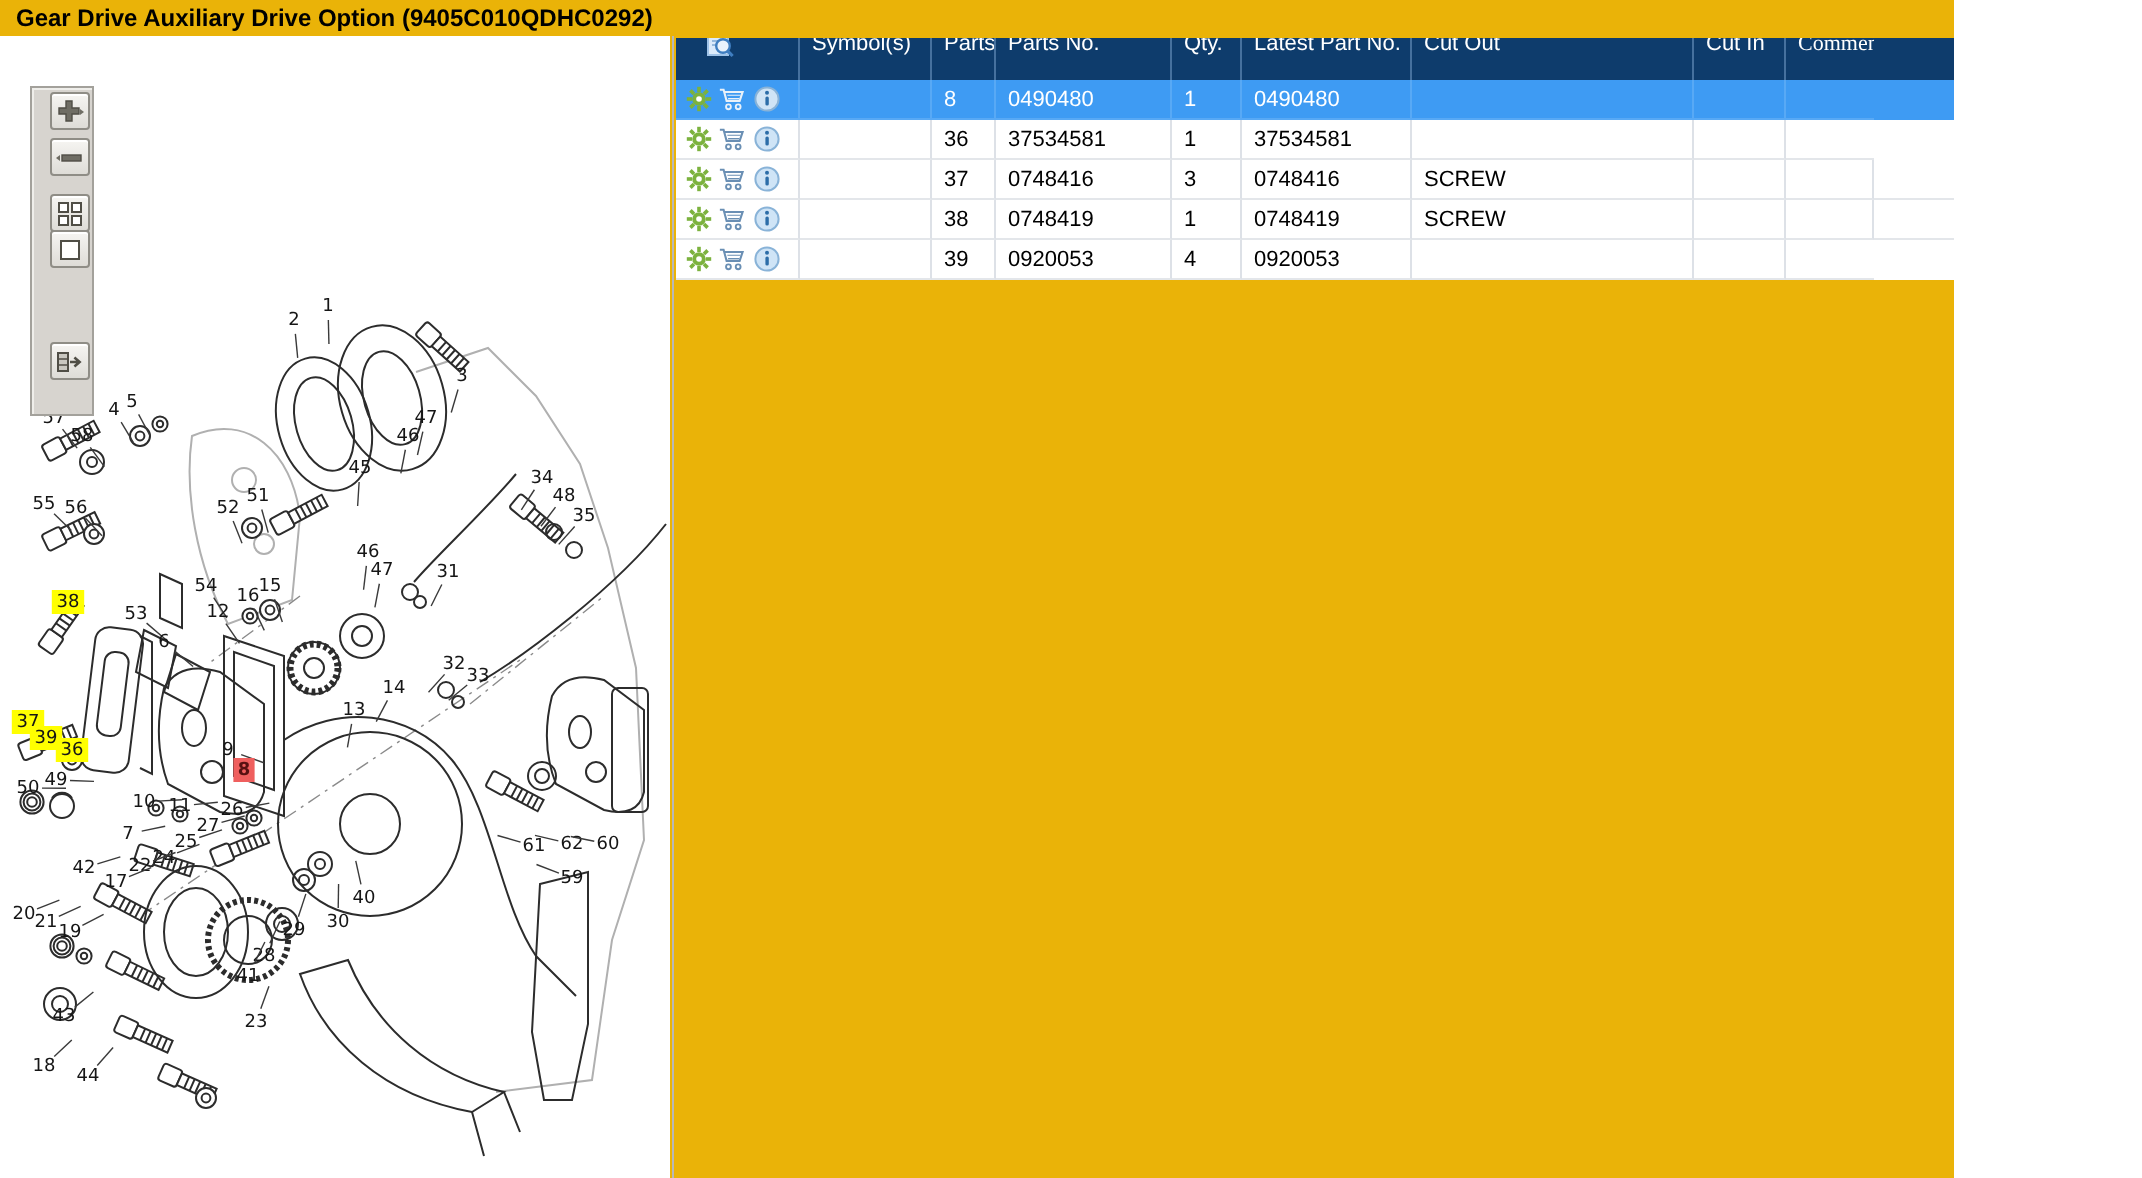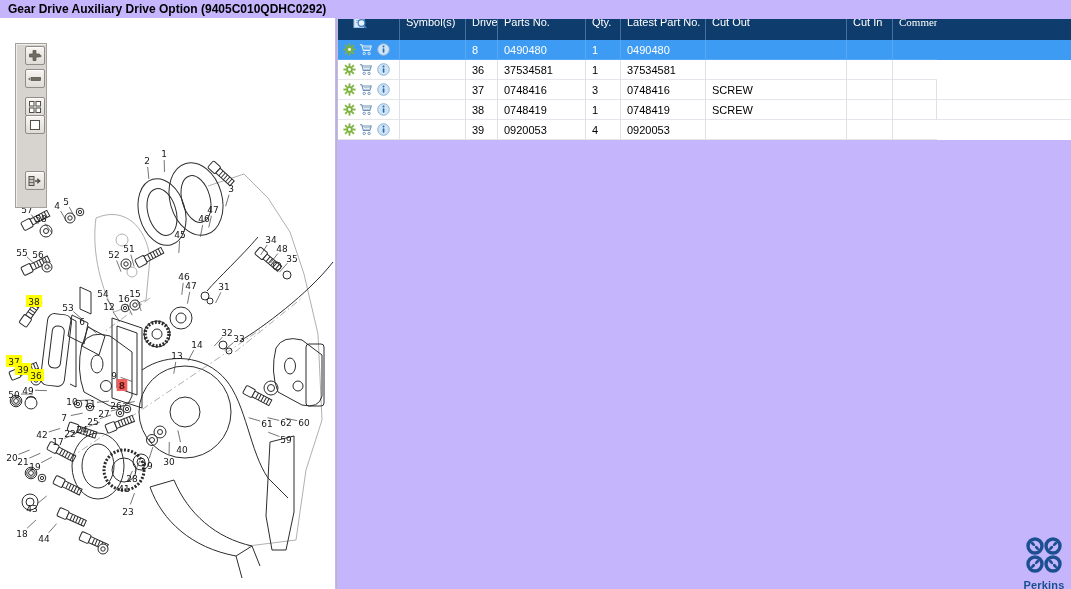--- a/index.html
+++ b/index.html
@@ -1,17 +1,17 @@
 <!DOCTYPE html>
 <html><head>
 <meta charset="utf-8">
 <style>
   html,body{margin:0;padding:0;background:#fff;}
   body{font-family:"Liberation Sans",sans-serif;-webkit-font-smoothing:antialiased;}
-  #app{position:relative;width:1071px;height:589px;background:#c4b5fd;overflow:hidden;}
+  #app{position:relative;width:977px;height:589px;background:#eab308;overflow:hidden;}
 
   
   #page-title{position:absolute;left:8px;top:2px;font-size:12px;font-weight:bold;color:#000;white-space:nowrap;}
 
   
   #diagram-panel{position:absolute;left:0;top:18px;width:335px;height:571px;background:#fff;}
   #divider{position:absolute;left:336px;top:18px;width:1px;height:571px;background:#b8b8b8;}
 
   
   #zoom-toolbar{position:absolute;left:15px;top:25px;width:30px;height:163px;
@@ -502,21 +502,21 @@
       <div class="th icon-cell">
         <svg width="16" height="16" viewBox="0 0 16 16">
           <rect x="2" y="1.5" width="10" height="12" fill="#dcebfb" stroke="#9fc3e8"></rect>
           <rect x="2" y="1.5" width="10" height="2.5" fill="#7fb2e2"></rect>
           <path d="M4 6.5h6M4 8.5h6" stroke="#7fa9d2" stroke-width=".8"></path>
           <circle cx="9.5" cy="9" r="3.4" fill="#eaf3fc" stroke="#3f7ec0" stroke-width="1.2"></circle>
           <path d="M11.8 11.4L14.3 14" stroke="#3f7ec0" stroke-width="1.6"></path>
         </svg>
       </div>
       <div class="th">Symbol(s)</div>
-      <div class="th">Drive</div>
+      <div class="th">Parts</div>
       <div class="th">Parts No.</div>
       <div class="th">Qty.</div>
       <div class="th">Latest Part No.</div>
       <div class="th">Cut Out</div>
       <div class="th">Cut In</div>
       <div class="th">Comment</div>
     </div>
     <div id="table-body">
         <div class="tr selected">
       <div class="td icons">

